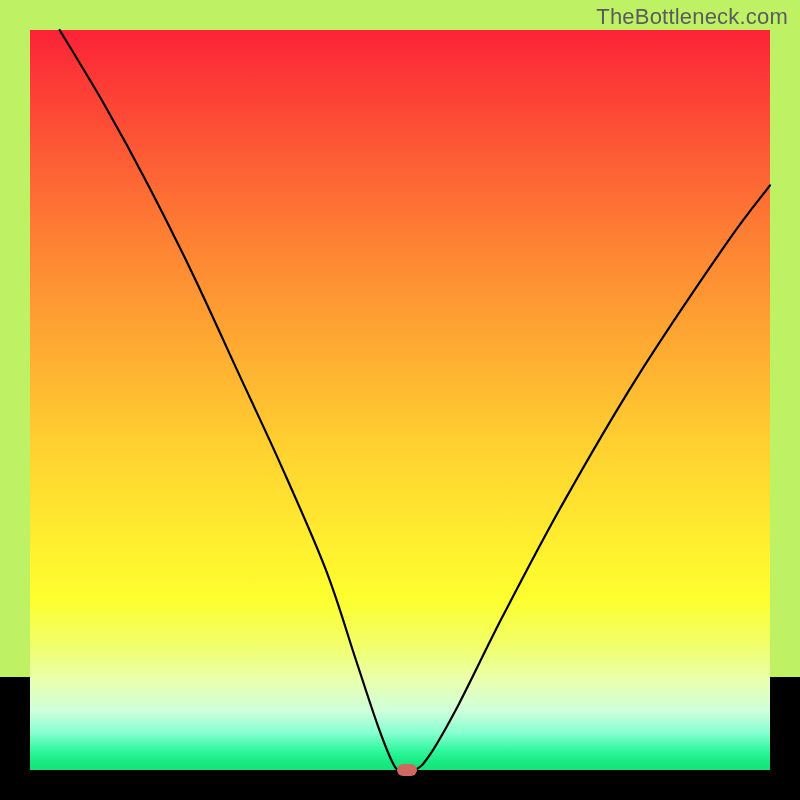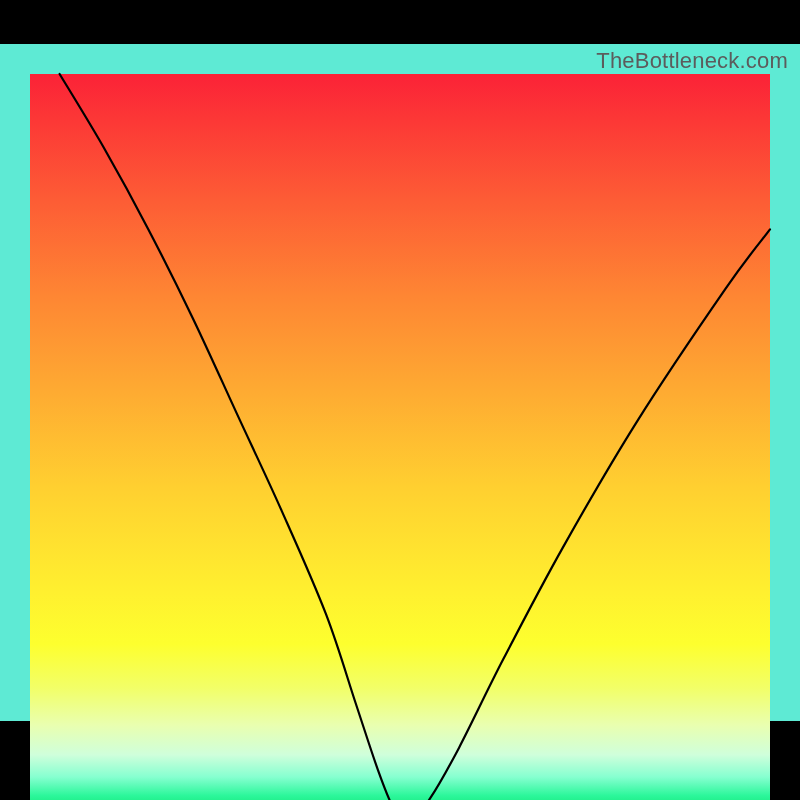--- a/index.html
+++ b/index.html
@@ -8,22 +8,21 @@
     width: 800px;
     height: 800px;
     background: #000;
     font-family: Arial, Helvetica, sans-serif;
     overflow: hidden;
   }
   .frame {
     position: relative;
     width: 800px;
     height: 677px;
-    background: #5eead4;
-    margin-top: 44px;
+    background: #bef264;
   }
   .watermark {
     position: absolute;
     top: 4px;
     right: 12px;
     color: #5c5c5c;
     font-size: 22px;
     font-weight: 500;
     letter-spacing: 0.2px;
     z-index: 5;

